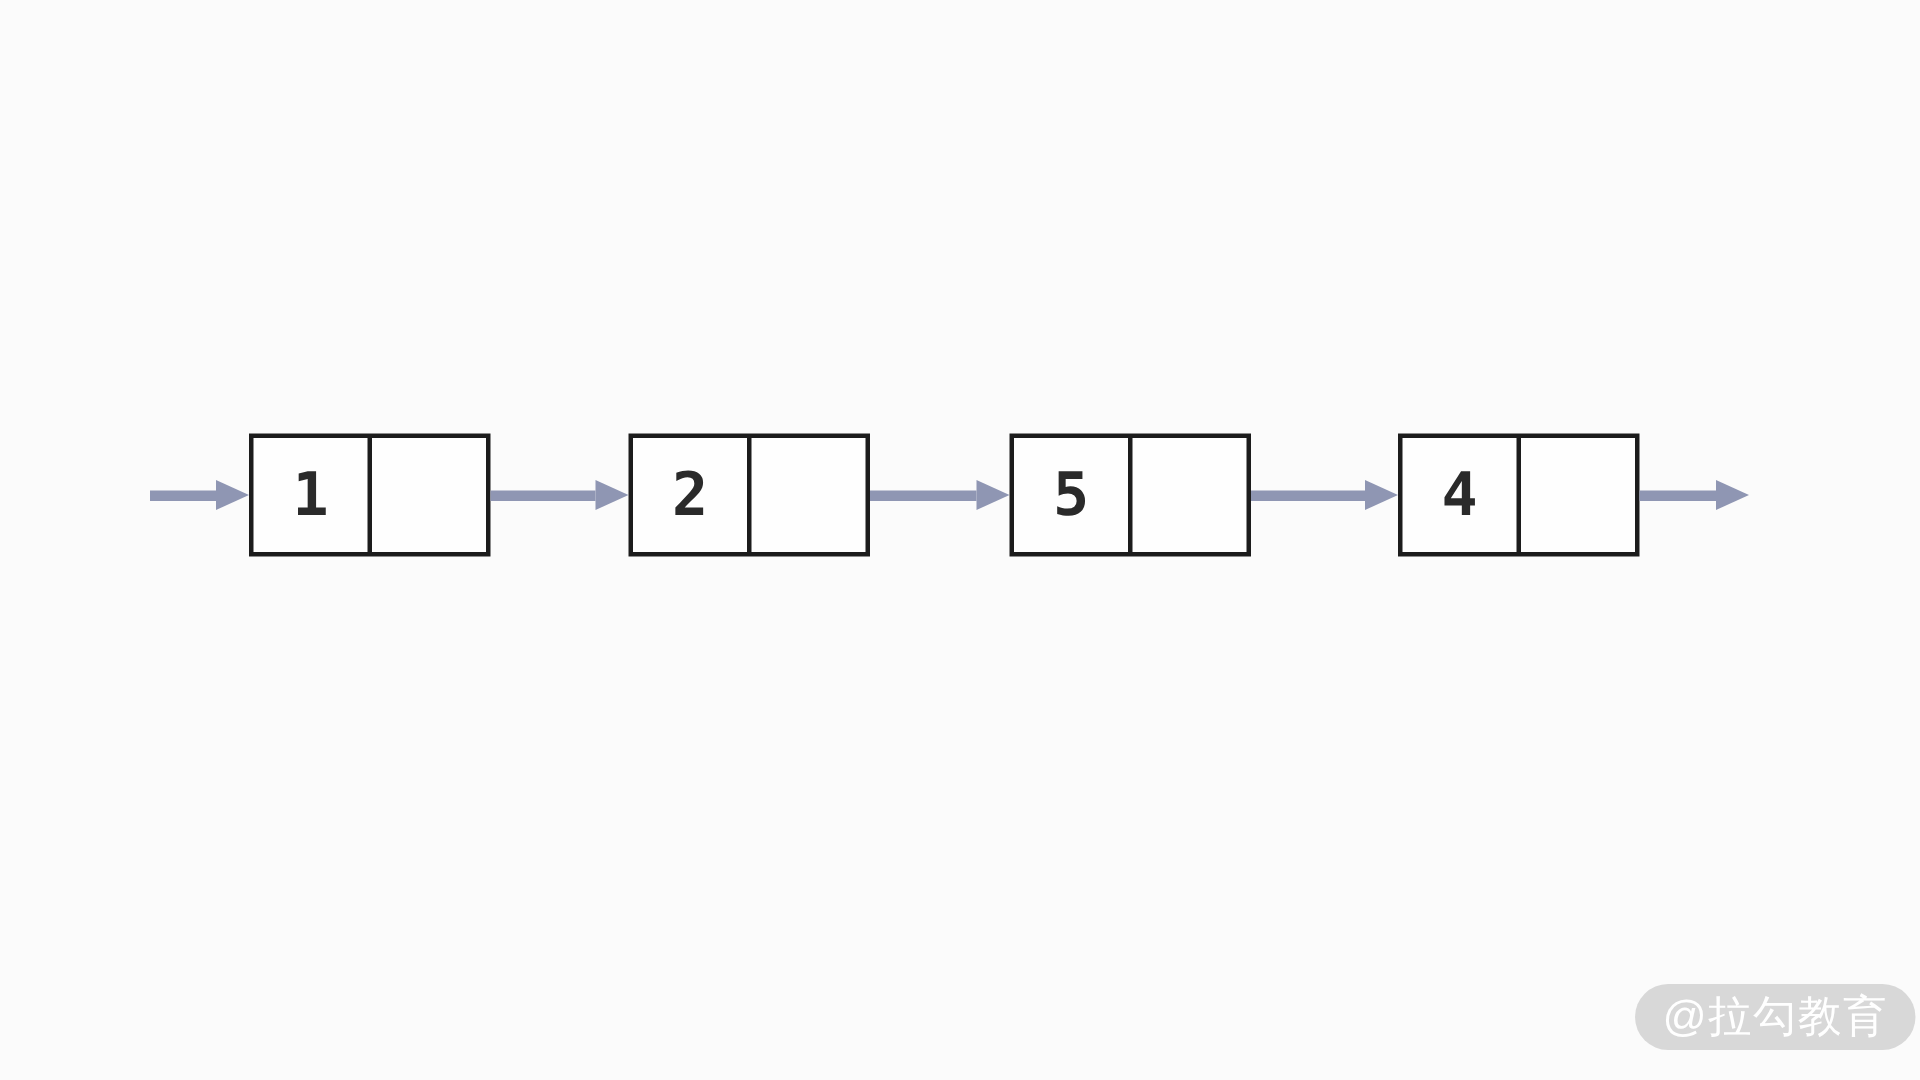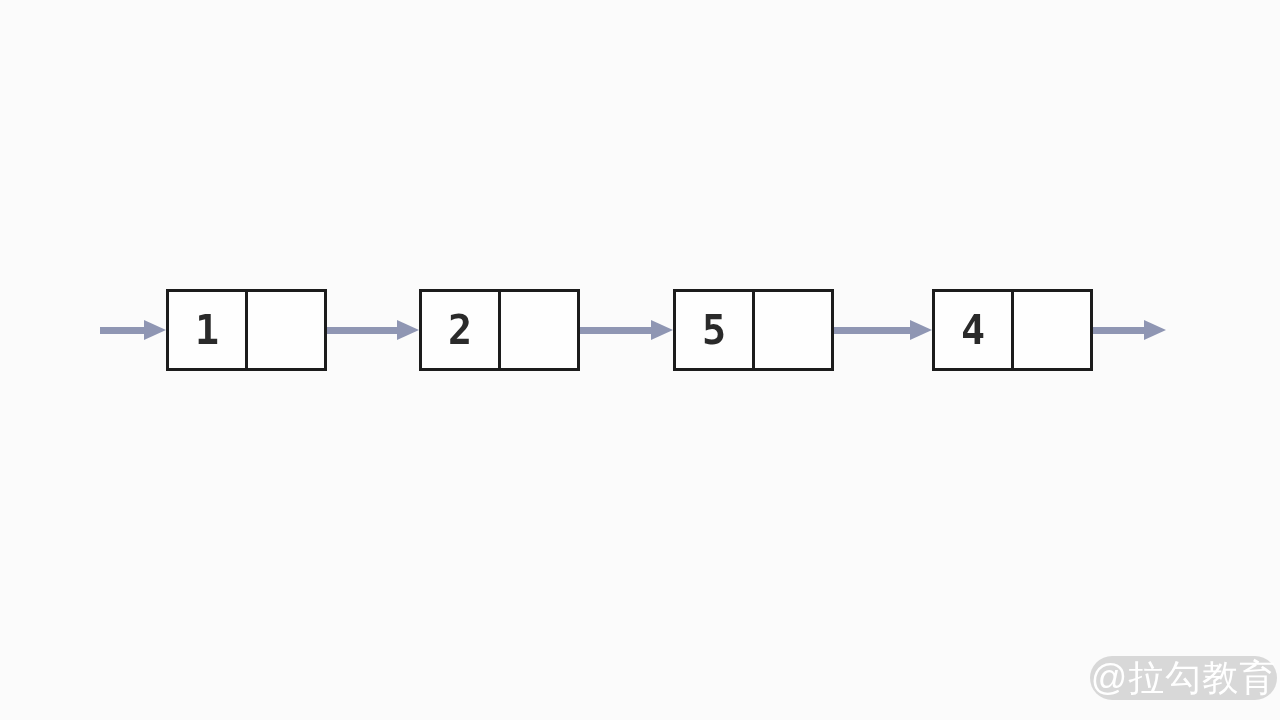--- a/index.html
+++ b/index.html
@@ -45,21 +45,21 @@
     border-left:22px solid var(--arrow);
   }
   .watermark{
     position:absolute;right:3px;bottom:20px;
     width:187px;height:44px;border-radius:22px;
     background:var(--watermark-bg);
     display:flex;align-items:center;justify-content:center;
   }
   .watermark span{
     color:var(--watermark-text);
-    font-size:36px;letter-spacing:1px;line-height:1;
+    font-size:29px;letter-spacing:1px;line-height:1;
   }
 </style>
 </head>
 <body>
 
 <div class="list-row">
 
   <div class="arrow" style="width:66px">
     <div class="shaft"></div>
     <div class="head"></div>

